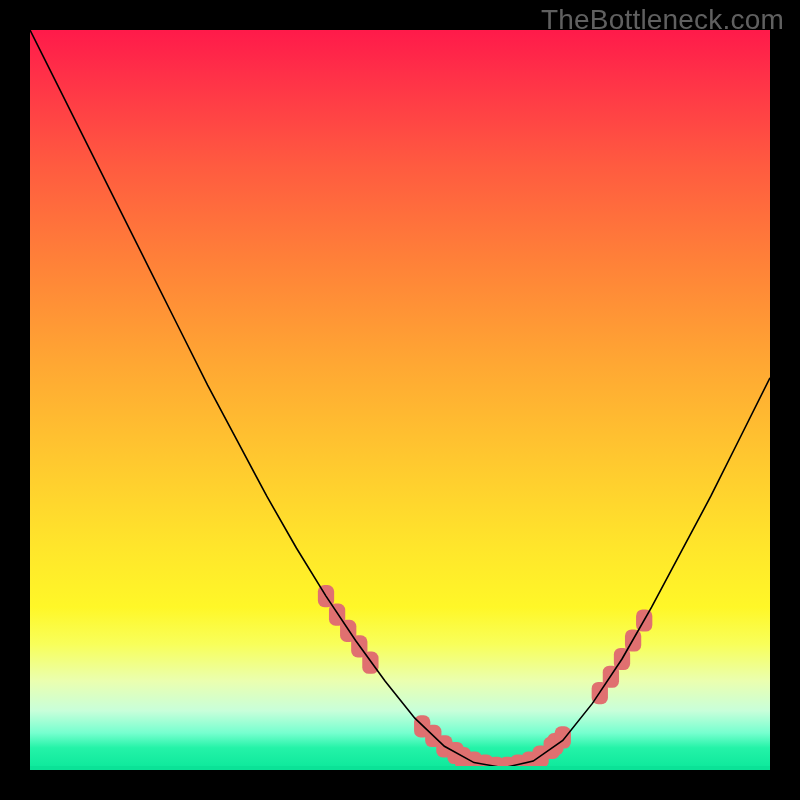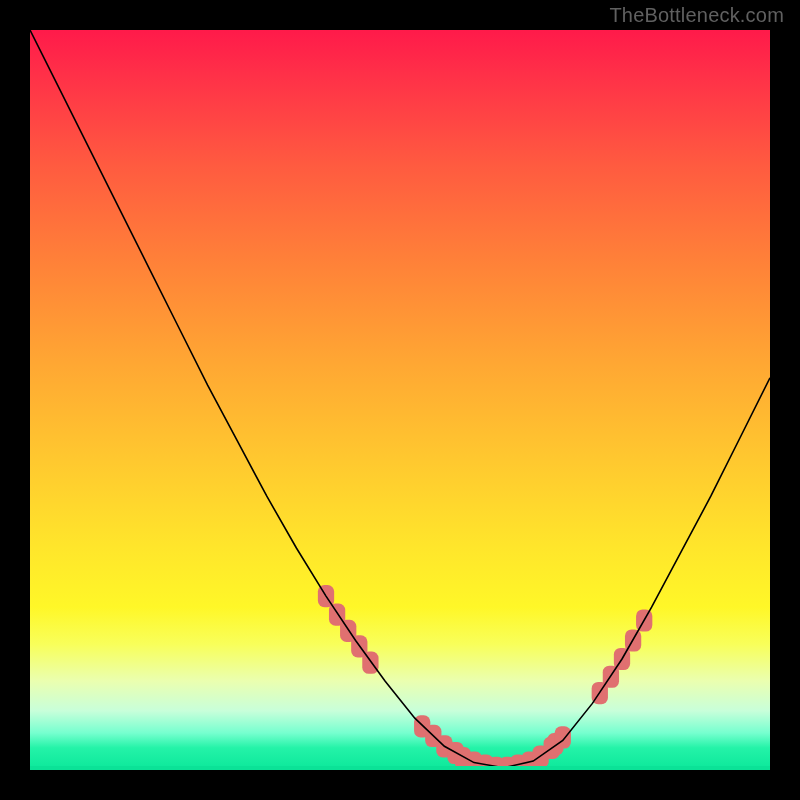--- a/index.html
+++ b/index.html
@@ -9,21 +9,21 @@
     background: #000;
     position: relative;
     overflow: hidden;
     font-family: Arial, Helvetica, sans-serif;
   }
   .watermark {
     position: absolute;
     top: 4px;
     right: 16px;
     color: #606060;
-    font-size: 20px;
+    font-size: 28px;
     font-weight: 500;
     letter-spacing: 0.2px;
     z-index: 10;
   }
   .plot-area {
     position: absolute;
     left: 30px;
     top: 30px;
     width: 740px;
     height: 740px;

